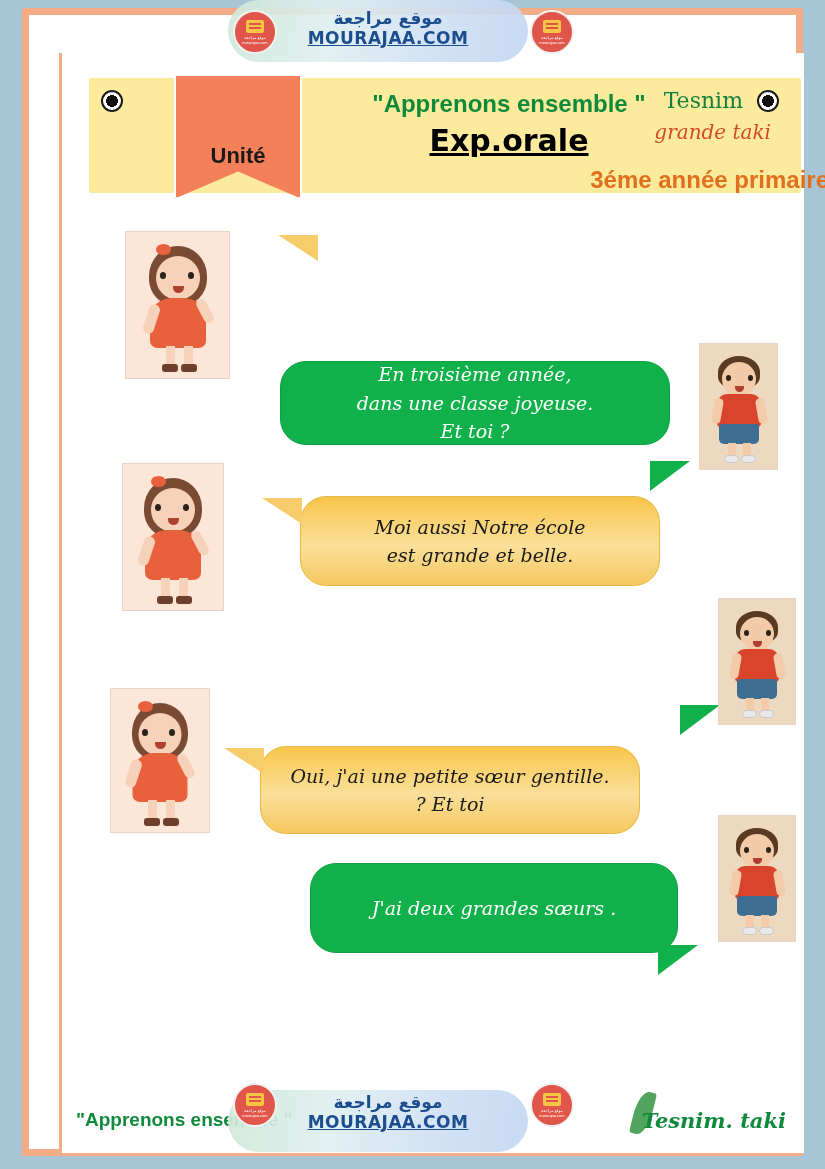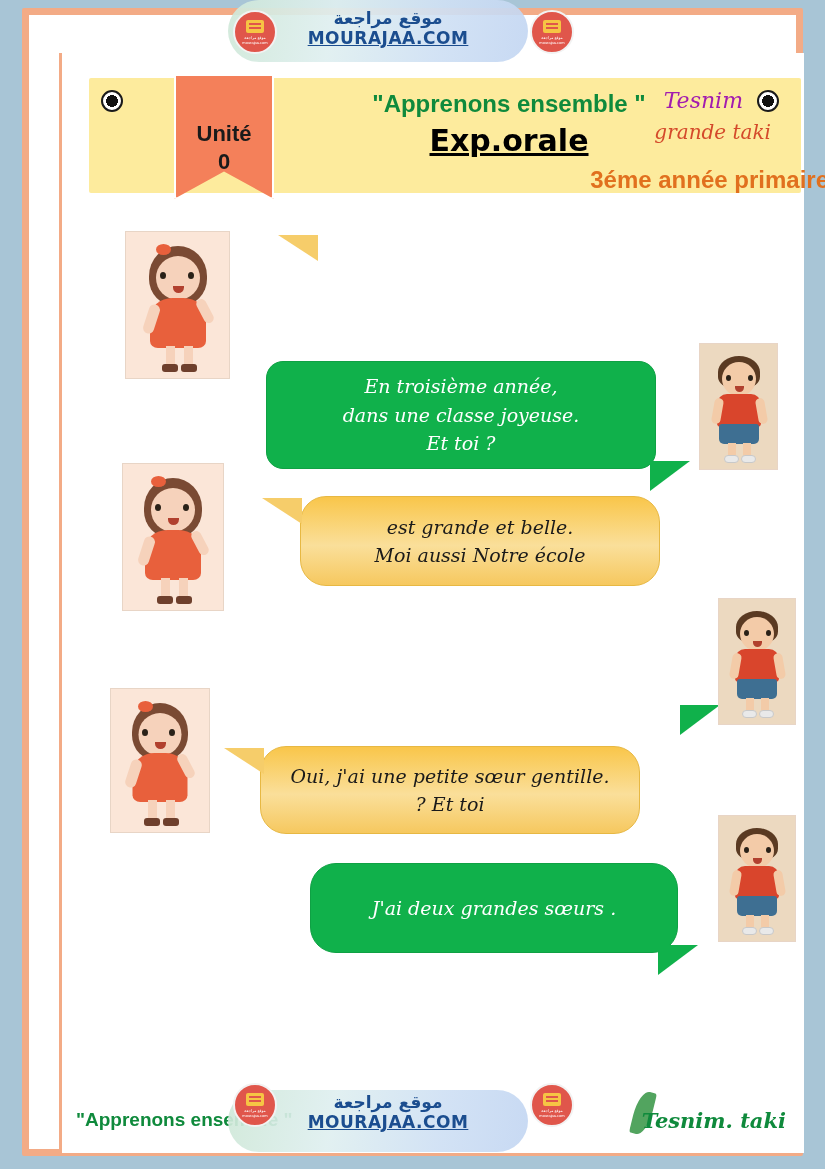--- a/index.html
+++ b/index.html
@@ -84,24 +84,24 @@
     position:absolute; width:22px; height:22px; border-radius:50%;
     background: radial-gradient(circle at 50% 50%, #111 0%, #111 45%, #fff 46%, #fff 100%);
     border: 2px solid #1a1a1a;
   }
   .hdr-dot.left { left: 12px; top: 12px; }
   .hdr-dot.right { right: 22px; top: 12px; }
 
   .ribbon {
     position: absolute;
     left: 85px; top: -4px;
-    width: 100px; height: 125px;
+    width: 128px; height: 125px;
     background: #f4805a;
     clip-path: polygon(0 0, 100% 0, 100% 100%, 50% 78%, 0 100%);
-    display: flex; align-items: center; justify-content: center;
+    display: flex; align-items: flex-end; justify-content: center;
     padding-top: 22px;
     border: 2px solid #ffffff;
   }
   .ribbon span {
     color: #1a1a1a; font-weight: 700; font-size: 22px;
     font-family: "Liberation Sans", sans-serif;
     text-align: center; line-height: 1.25;
   }
 
   .hdr-title1 {
@@ -118,21 +118,21 @@
     font-family: "DejaVu Sans", sans-serif;
   }
   .hdr-title3 {
     position: absolute; left: 210px; top: 88px; width: 530px;
     text-align: right;
     color: #e1701e; font-weight: 700; font-size: 24px;
     font-family: "Liberation Sans", sans-serif;
   }
   .hdr-name1 {
     position: absolute; right: 58px; top: 10px;
-    color: #a21caf; font-size: 22px; font-style: italic;
+    color: #15803d; font-size: 22px; 
     font-family: "DejaVu Serif", serif;
   }
   .hdr-name2 {
     position: absolute; right: 30px; top: 42px;
     color: #d44a2b; font-size: 20px; font-style: italic;
     font-family: "DejaVu Serif", serif;
   }
 
   .bubble {
     position: absolute;
@@ -255,21 +255,21 @@
         <div class="g-arm" style="left:74px; top:66px; width:10px; height:26px; transform:rotate(-28deg);"></div>
         <div class="g-leg" style="left:40px; top:114px; width:9px; height:20px;"></div>
         <div class="g-leg" style="left:58px; top:114px; width:9px; height:20px;"></div>
         <div class="g-shoe" style="left:36px; top:132px; width:16px; height:8px;"></div>
         <div class="g-shoe" style="left:55px; top:132px; width:16px; height:8px;"></div>
       </div>
     </div>
 
     <div class="tail yellow-left" style="left:216px; top:182px;"></div>
 
-    <div class="bubble green" style="left:204px; top:308px; width:390px; height:108px; font-size:19px;border-radius:17px;">
+    <div class="bubble green" style="left:218px; top:308px; width:390px; height:84px; font-size:19px;">
       <div>En troisième année,</div>
       <div>dans une classe joyeuse.</div>
       <div>Et toi ?</div>
     </div>
     <div class="tail green-right" style="left:588px; top:408px;"></div>
 
     <div class="char boy" style="left:637px; top:290px; width:79px; height:127px;">
       <div class="kid">
         <div class="b-hair" style="top:12px; width:42px; height:32px;"></div>
         <div class="b-face" style="top:18px; width:34px; height:34px;"></div>
@@ -299,22 +299,22 @@
         <div class="g-arm" style="left:18px; top:72px; width:11px; height:30px; transform:rotate(18deg);"></div>
         <div class="g-arm" style="left:72px; top:66px; width:10px; height:26px; transform:rotate(-28deg);"></div>
         <div class="g-leg" style="left:38px; top:114px; width:9px; height:20px;"></div>
         <div class="g-leg" style="left:56px; top:114px; width:9px; height:20px;"></div>
         <div class="g-shoe" style="left:34px; top:132px; width:16px; height:8px;"></div>
         <div class="g-shoe" style="left:53px; top:132px; width:16px; height:8px;"></div>
       </div>
     </div>
 
     <div class="bubble yellow" style="left:238px; top:443px; width:360px; height:90px; font-size:19px;">
+      <div>Moi aussi Notre école</div>
       <div>est grande et belle.</div>
-      <div>Moi aussi Notre école</div>
     </div>
     <div class="tail yellow-left" style="left:200px; top:445px;"></div>
 
     <div class="tail green-right" style="left:618px; top:652px;"></div>
 
     <div class="char boy" style="left:656px; top:545px; width:78px; height:127px;">
       <div class="kid">
         <div class="b-hair" style="top:12px; width:42px; height:32px;"></div>
         <div class="b-face" style="top:18px; width:34px; height:34px;"></div>
         <div class="g-eye" style="left:25px; top:31px; width:5px; height:6px;"></div>

